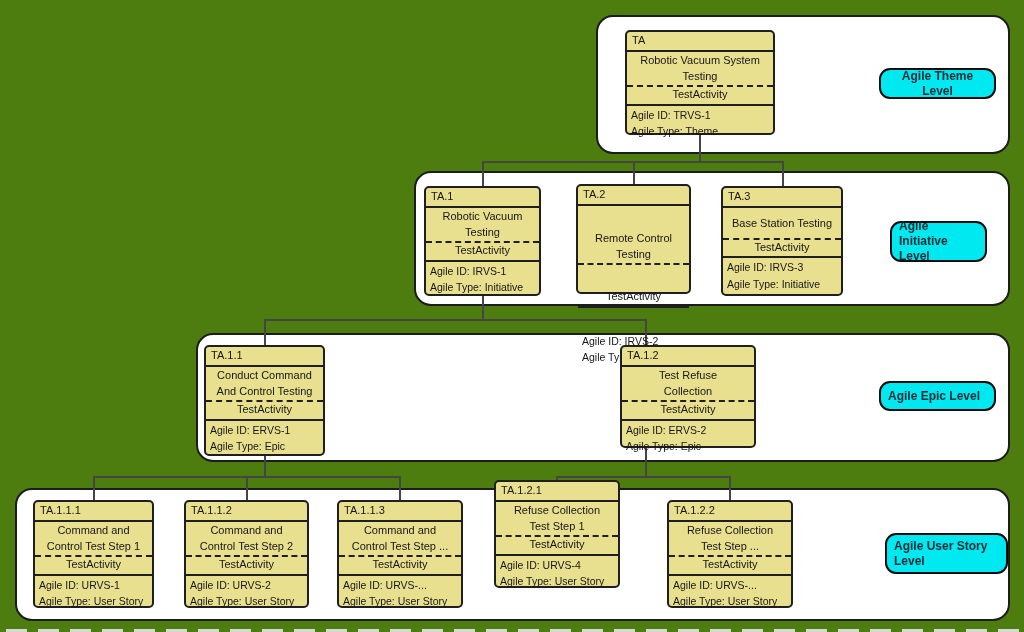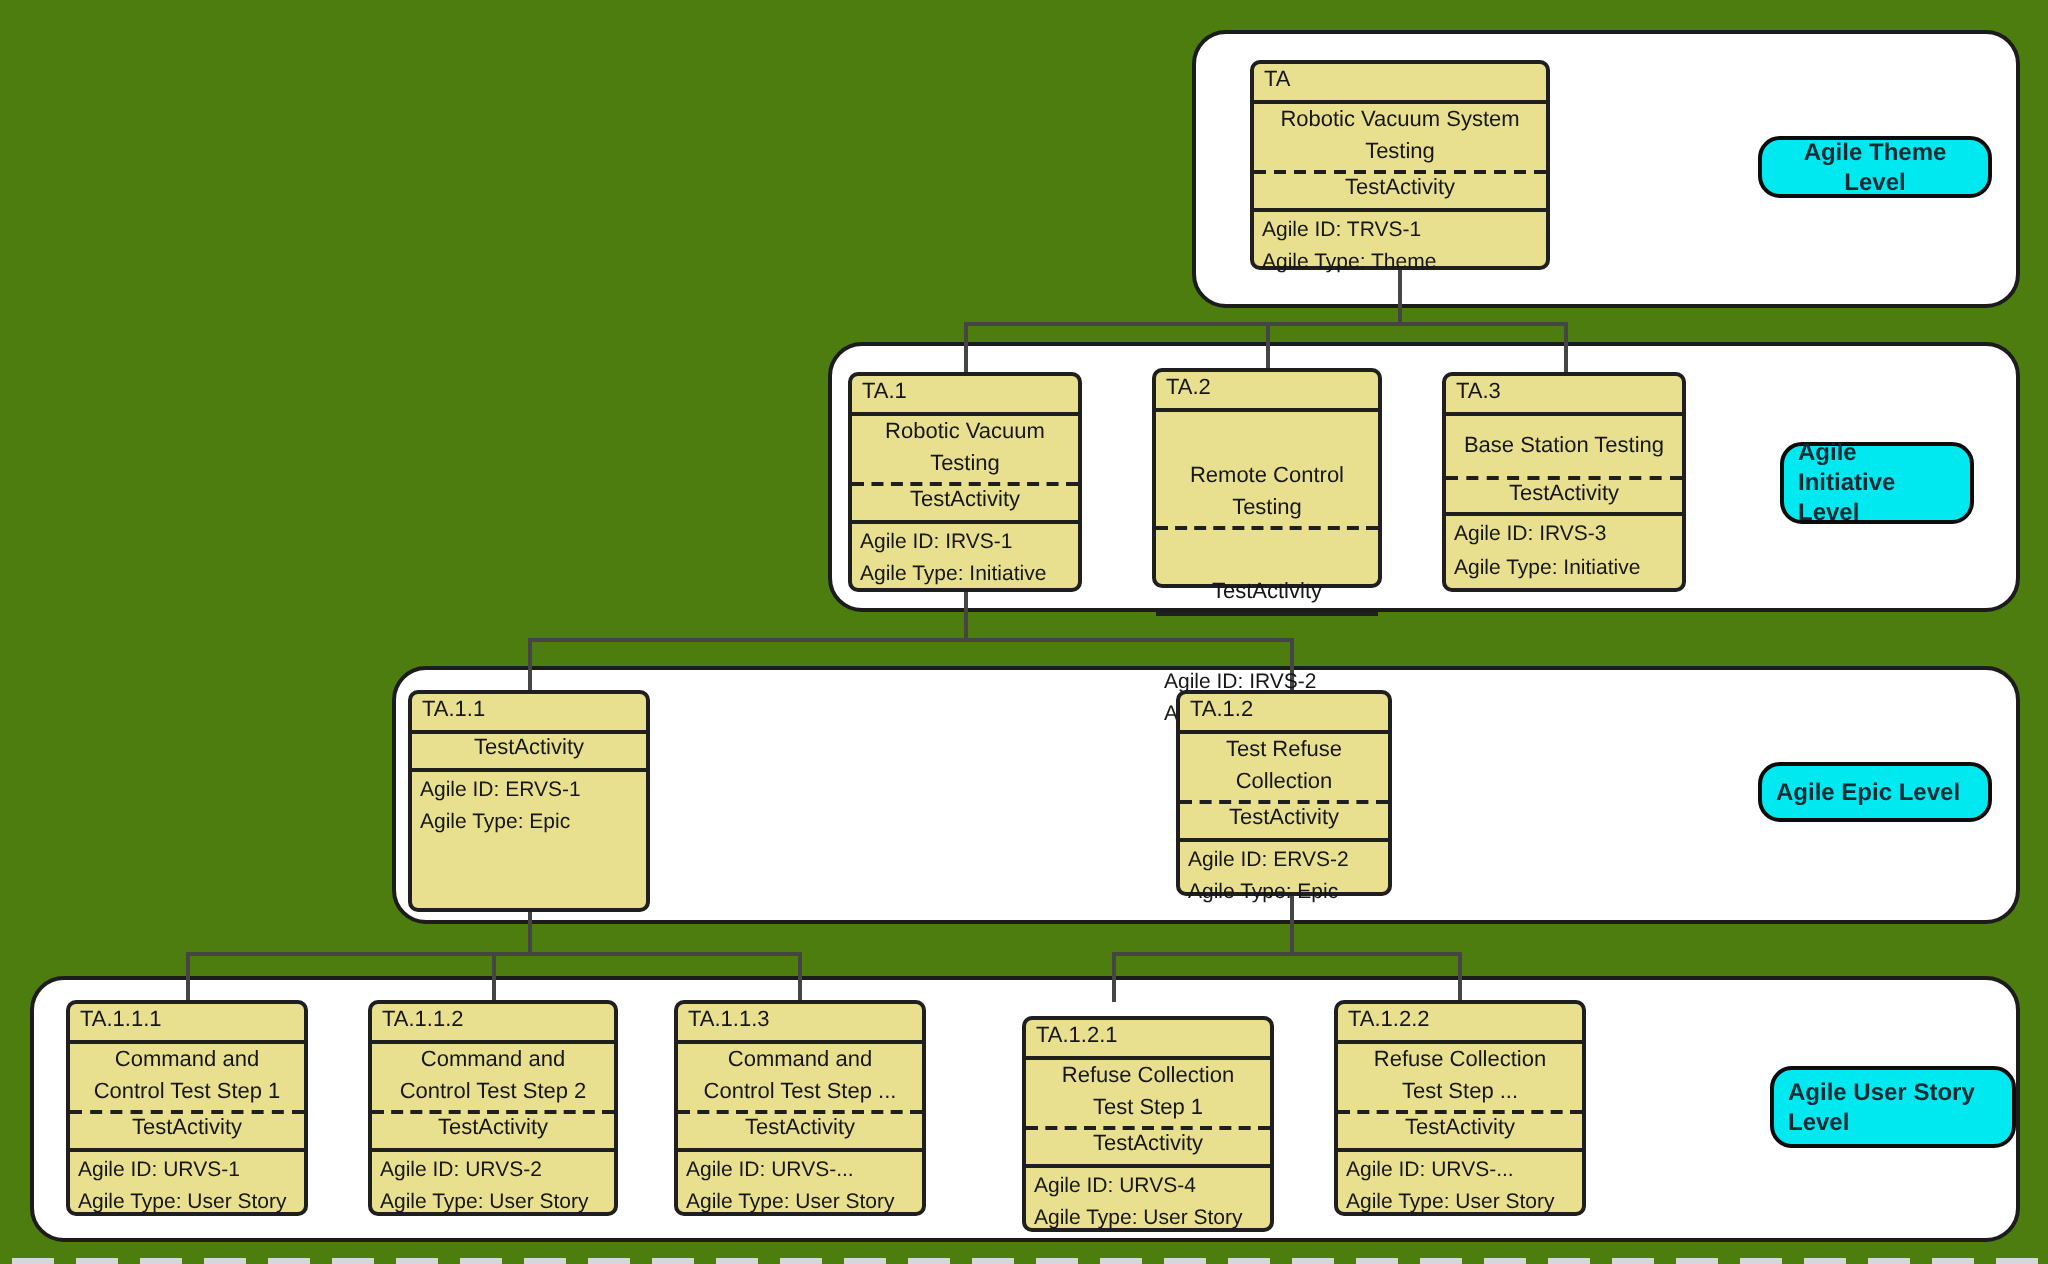--- a/index.html
+++ b/index.html
@@ -115,28 +115,30 @@
     <div class="node-name">Base Station Testing</div>
     <div class="node-stereo">TestActivity</div>
     <div class="node-props">
       <span class="prop">Agile ID: IRVS-3</span>
       <span class="prop">Agile Type: Initiative</span>
     </div>
   </div>
 
   <div class="node" style="left:204px;top:345px;width:121px;height:111px;">
     <div class="node-header">TA.1.1</div>
+    <div class="node-name">Conduct Command
+And Control Testing</div>
     <div class="node-stereo">TestActivity</div>
     <div class="node-props">
       <span class="prop">Agile ID: ERVS-1</span>
       <span class="prop">Agile Type: Epic</span>
     </div>
   </div>
 
-  <div class="node" style="left:588px;top:345px;width:108px;height:103px;">
+  <div class="node" style="left:620px;top:345px;width:136px;height:103px;">
     <div class="node-header">TA.1.2</div>
     <div class="node-name">Test Refuse
 Collection</div>
     <div class="node-stereo">TestActivity</div>
     <div class="node-props">
       <span class="prop">Agile ID: ERVS-2</span>
       <span class="prop">Agile Type: Epic</span>
     </div>
   </div>
 
@@ -166,21 +168,21 @@
     <div class="node-header">TA.1.1.3</div>
     <div class="node-name">Command and
 Control Test Step ...</div>
     <div class="node-stereo">TestActivity</div>
     <div class="node-props">
       <span class="prop">Agile ID: URVS-...</span>
       <span class="prop">Agile Type: User Story</span>
     </div>
   </div>
 
-  <div class="node" style="left:494px;top:508px;width:126px;height:108px;margin-left:17px;">
+  <div class="node" style="left:494px;top:480px;width:126px;height:108px;">
     <div class="node-header">TA.1.2.1</div>
     <div class="node-name">Refuse Collection
 Test Step 1</div>
     <div class="node-stereo">TestActivity</div>
     <div class="node-props">
       <span class="prop">Agile ID: URVS-4</span>
       <span class="prop">Agile Type: User Story</span>
     </div>
   </div>
 

